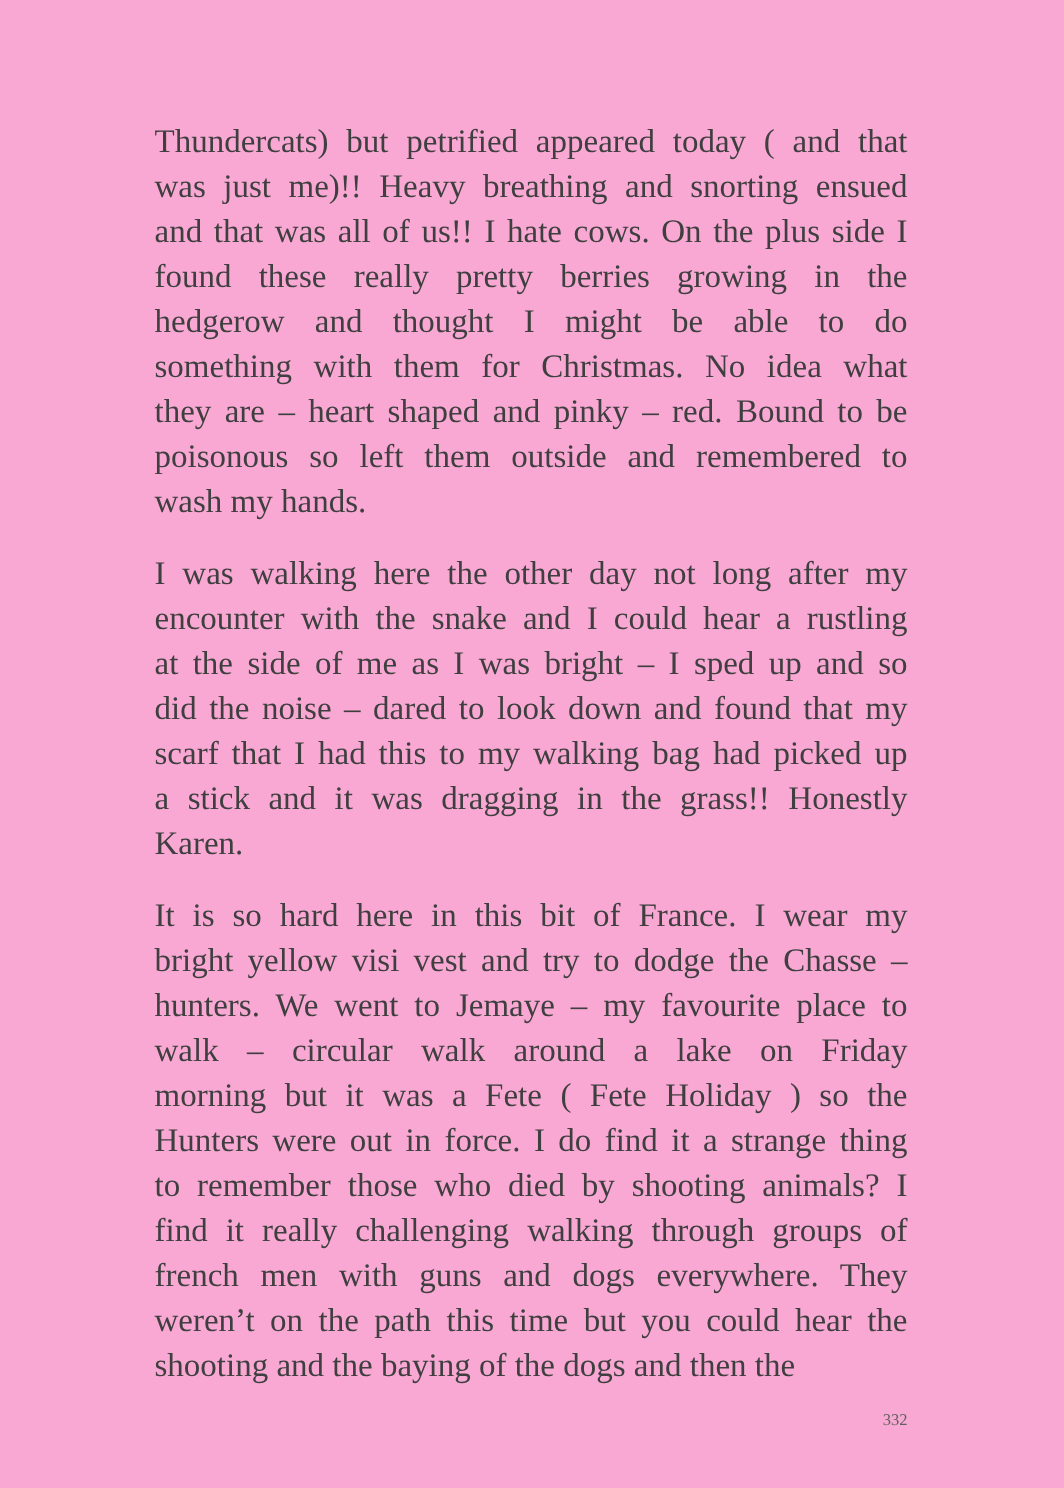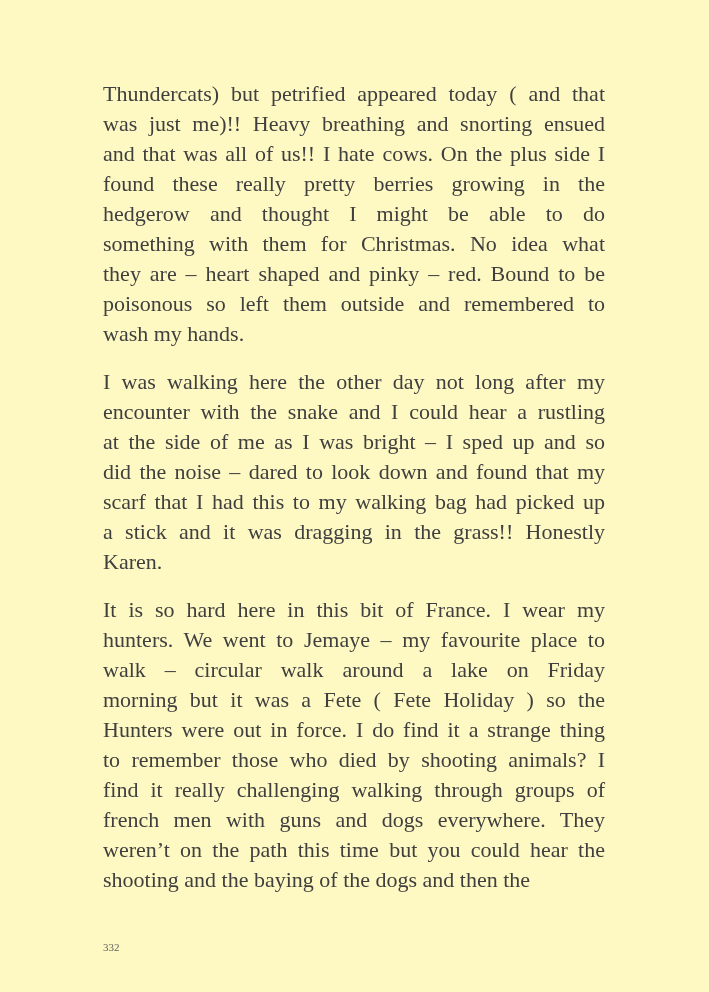--- a/index.html
+++ b/index.html
@@ -10,21 +10,21 @@
     width: 709px;
     height: 992px;
     background: #ffffff;
     position: relative;
     overflow: hidden;
     font-family: "Liberation Serif", "DejaVu Serif", serif;
   }
   .page {
     position: absolute;
     inset: 0;
-    background: #fef9c3;
+    background: #f9a8d4;
   }
   .content {
     position: absolute;
     left: 103px;
     top: 79px;
     width: 502px;
     color: #3f3f3f;
     font-size: 22px;
     line-height: 30px;
   }
@@ -42,21 +42,21 @@
   }
   .line.last {
     text-align: left;
     text-align-last: left;
   }
   .footer {
     position: absolute;
     left: 103px;
     top: 940px;
     width: 502px;
-    text-align: left;
+    text-align: right;
     font-size: 11px;
     line-height: 14px;
     color: #5f5f5f;
   }
 </style>
 </head>
 <body>
 
 <div class="page">
   <div class="content" id="text-area">
@@ -75,20 +75,21 @@
         <span class="line">I was walking here the other day not long after my</span>
         <span class="line">encounter with the snake and I could hear a rustling</span>
         <span class="line">at the side of me as I was bright – I sped up and so</span>
         <span class="line">did the noise – dared to look down and found that my</span>
         <span class="line">scarf that I had this to my walking bag had picked up</span>
         <span class="line">a stick and it was dragging in the grass!! Honestly</span>
         <span class="line last">Karen.</span>
       </p>
       <p class="para">
         <span class="line">It is so hard here in this bit of France. I wear my</span>
+        <span class="line">bright yellow visi vest and try to dodge the Chasse –</span>
         <span class="line">hunters. We went to Jemaye – my favourite place to</span>
         <span class="line">walk – circular walk around a lake on Friday</span>
         <span class="line">morning but it was a Fete ( Fete Holiday ) so the</span>
         <span class="line">Hunters were out in force. I do find it a strange thing</span>
         <span class="line">to remember those who died by shooting animals? I</span>
         <span class="line">find it really challenging walking through groups of</span>
         <span class="line">french men with guns and dogs everywhere. They</span>
         <span class="line">weren’t on the path this time but you could hear the</span>
         <span class="line last">shooting and the baying of the dogs and then the</span>
       </p>

